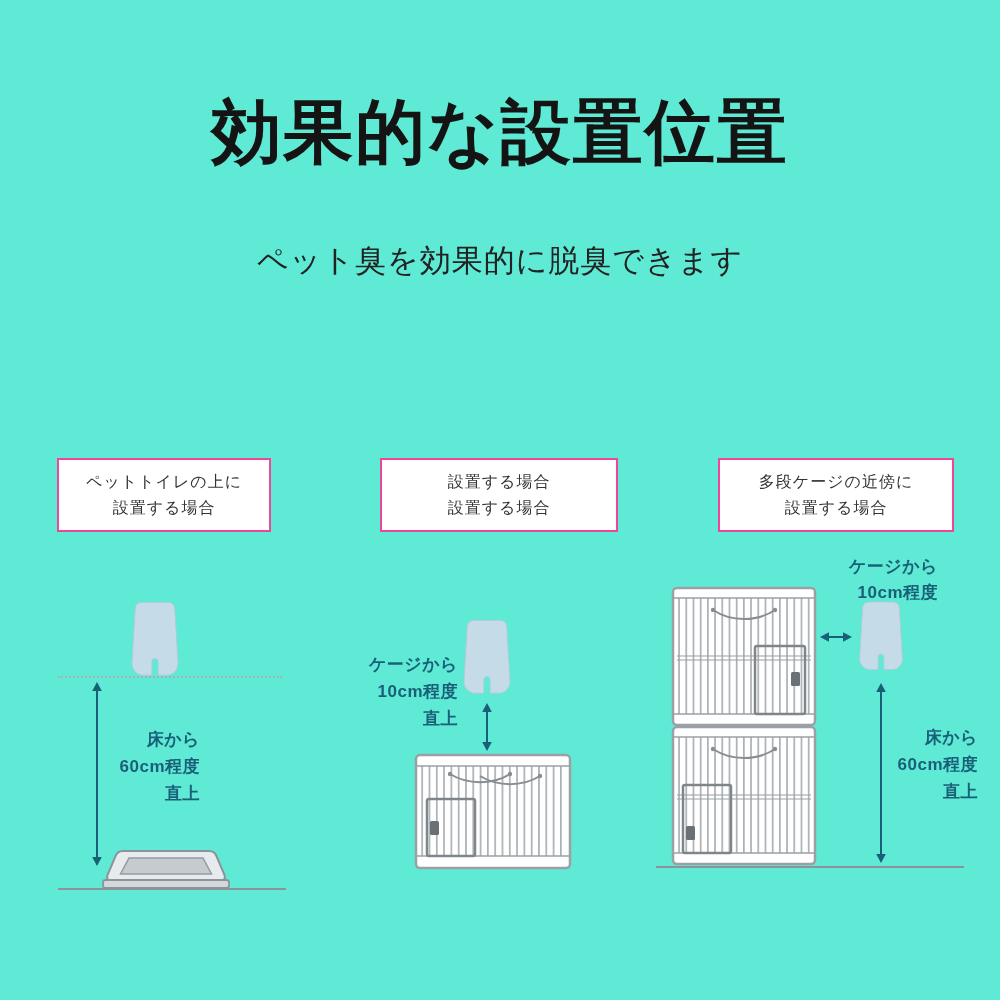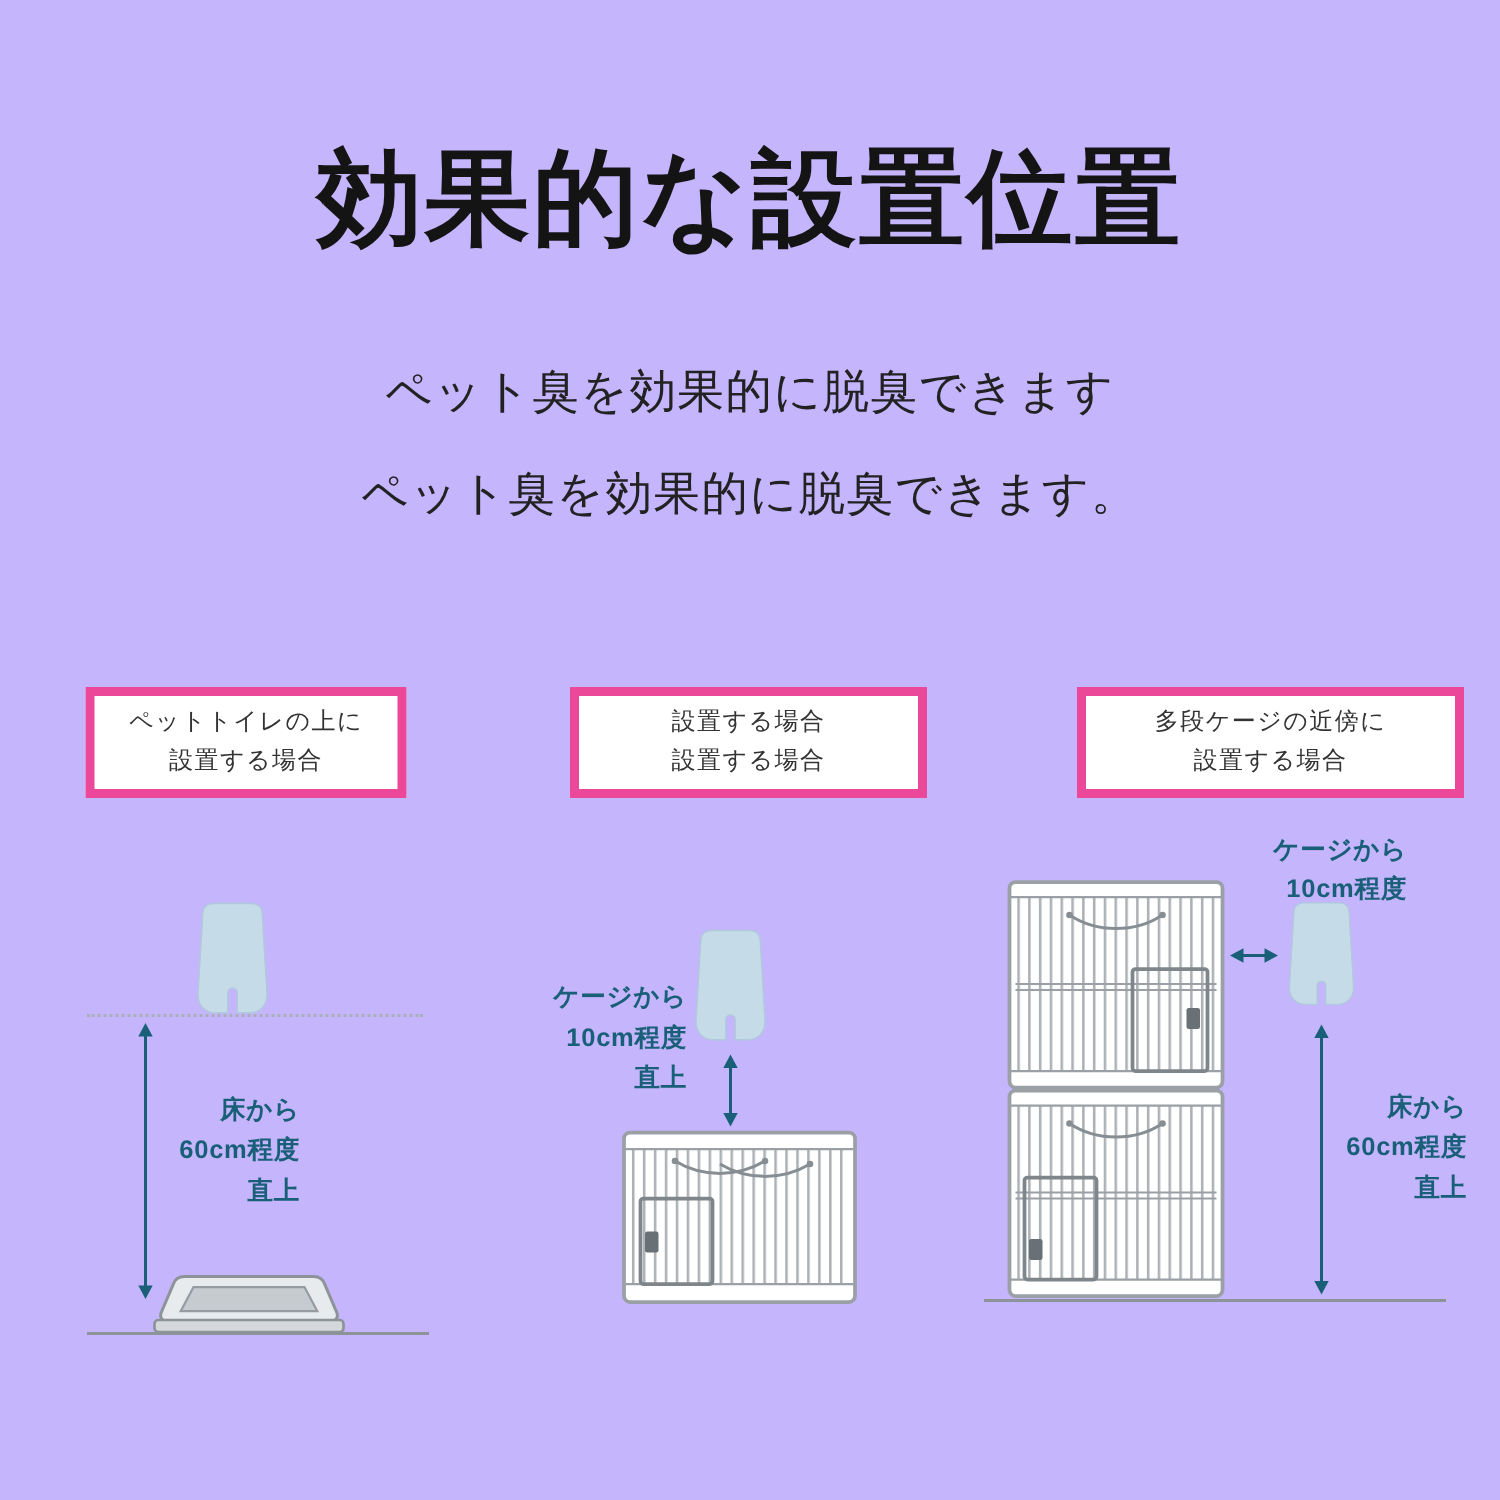--- a/index.html
+++ b/index.html
@@ -1,42 +1,42 @@
 <!DOCTYPE html>
 <html><head>
 <meta charset="utf-8">
 <style>
   html,body { margin:0; padding:0; background:#ffffff; }
   .canvas {
     position:relative; width:1000px; height:1000px; margin:0 auto;
-    background:#c4b5fd; overflow:hidden;
+    background:#5eead4; overflow:hidden;
     font-family:"Liberation Sans", sans-serif;
   }
   .title {
     position:absolute; top:86px; left:0; width:1000px; margin:0;
     text-align:center; font-size:70px; font-weight:900; color:#141414;
     letter-spacing:2px;
   }
   .subtitle {
     position:absolute; left:0; width:1000px; margin:0;
     text-align:center; font-size:31px; font-weight:500; color:#222222;
     letter-spacing:1px;
   }
   .s1 { top:240px; }
   .s2 { top:308px; }
   .hbox {
     position:absolute; box-sizing:border-box; height:74px;
-    border:6px solid #ec4899; background:#ffffff;
+    border:2px solid #ec4899; background:#ffffff;
     display:flex; flex-direction:column; justify-content:center;
     text-align:center; font-size:16px; color:#333333; line-height:26px;
     letter-spacing:1px;
   }
   .hbox1 { left:57px;  top:458px; width:214px; }
   .hbox2 { left:380px; top:458px; width:238px; }
-  .hbox3 { left:718px; top:458px; width:258px; }
+  .hbox3 { left:718px; top:458px; width:236px; }
   .fig { position:absolute; display:block; }
   .dotted-line {
     position:absolute; left:58px; top:676px; width:224px; height:0;
     border-top:2px dotted #a9b0b5;
   }
   .floor { position:absolute; height:0; border-top:2px solid #8d9499; }
   .floor1 { left:58px;  top:888px; width:228px; }
   .floor3 { left:656px; top:866px; width:308px; }
   .measure {
     position:absolute; text-align:right; color:#1a5f78;
@@ -47,21 +47,20 @@
   .m3a { left:832px; top:554px; width:106px; line-height:26px; }
   .m3b { left:886px; top:724px; width:92px; }
 </style>
 </head>
 <body>
 
 <div class="canvas">
 
   <h1 class="title">効果的な設置位置</h1>
   <p class="subtitle s1">ペット臭を効果的に脱臭できます</p>
-  <p class="subtitle s2">ペット臭を効果的に脱臭できます。</p>
 
   <div class="hbox hbox1">
     <div>ペットトイレの上に</div>
     <div>設置する場合</div>
   </div>
   <div class="hbox hbox2">
     <div>設置する場合</div>
     <div>設置する場合</div>
   </div>
   <div class="hbox hbox3">

